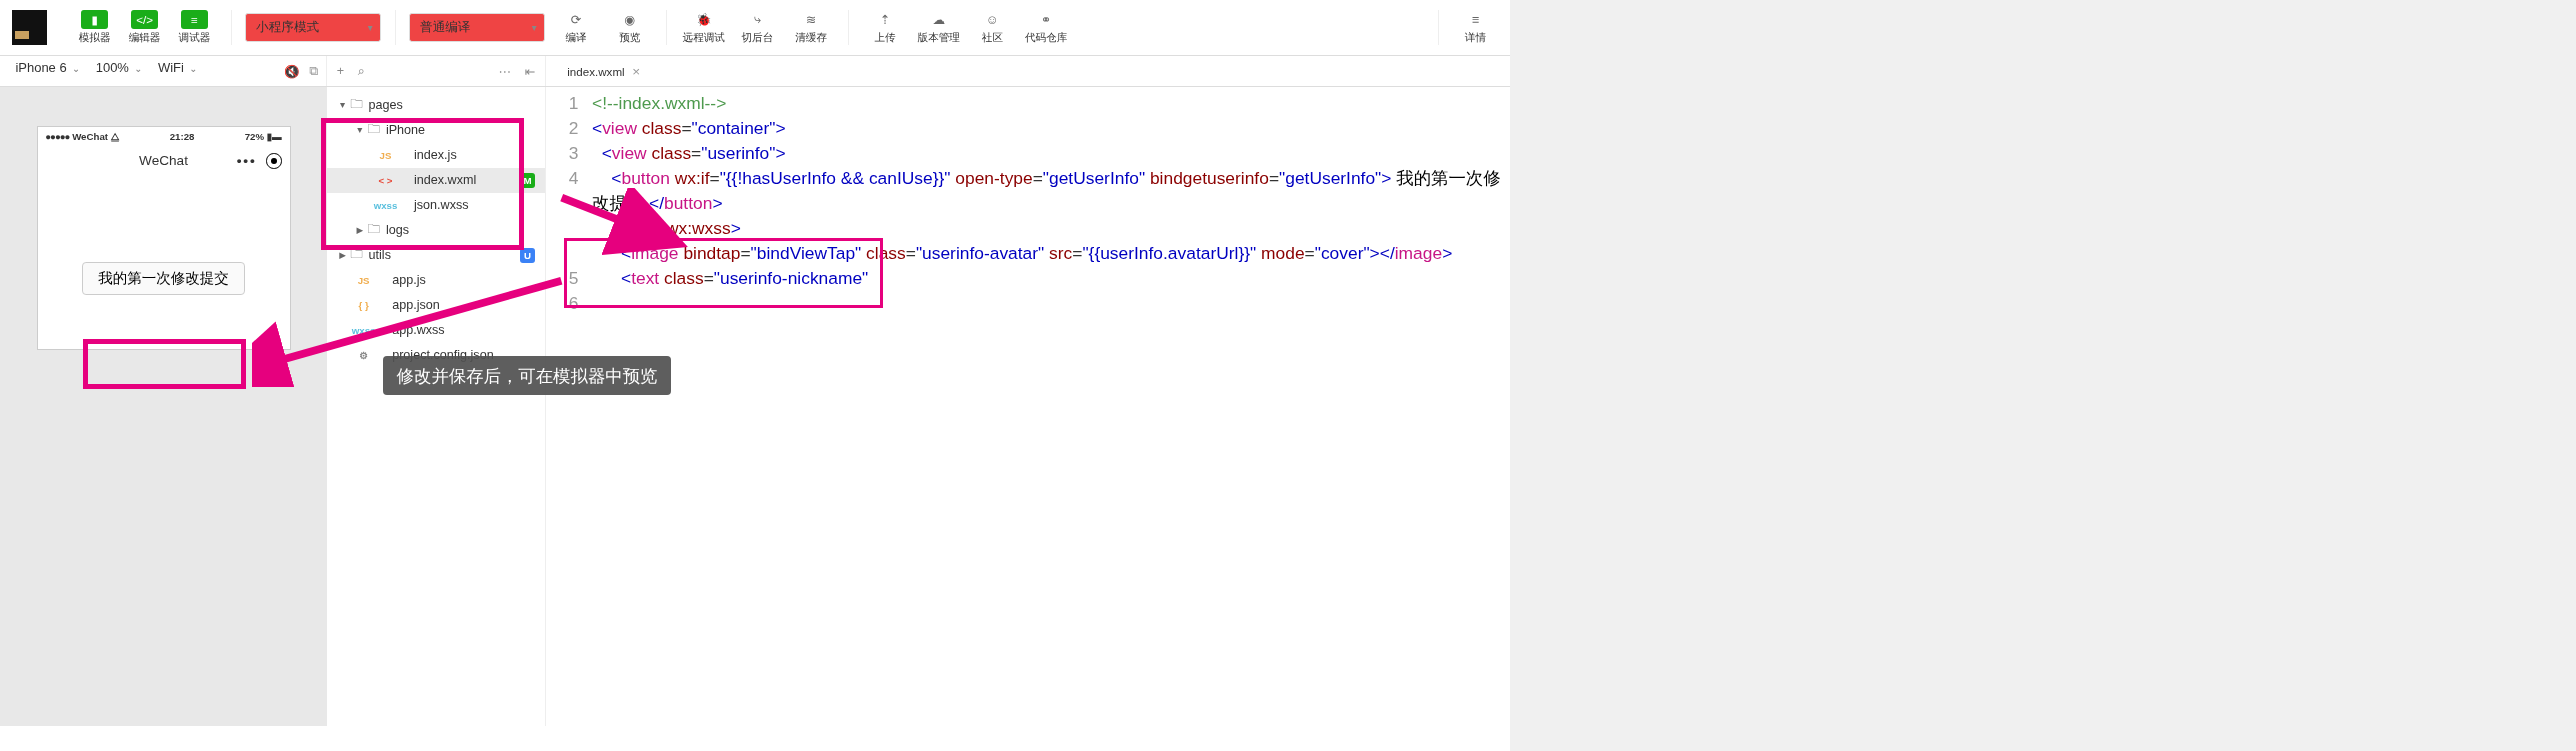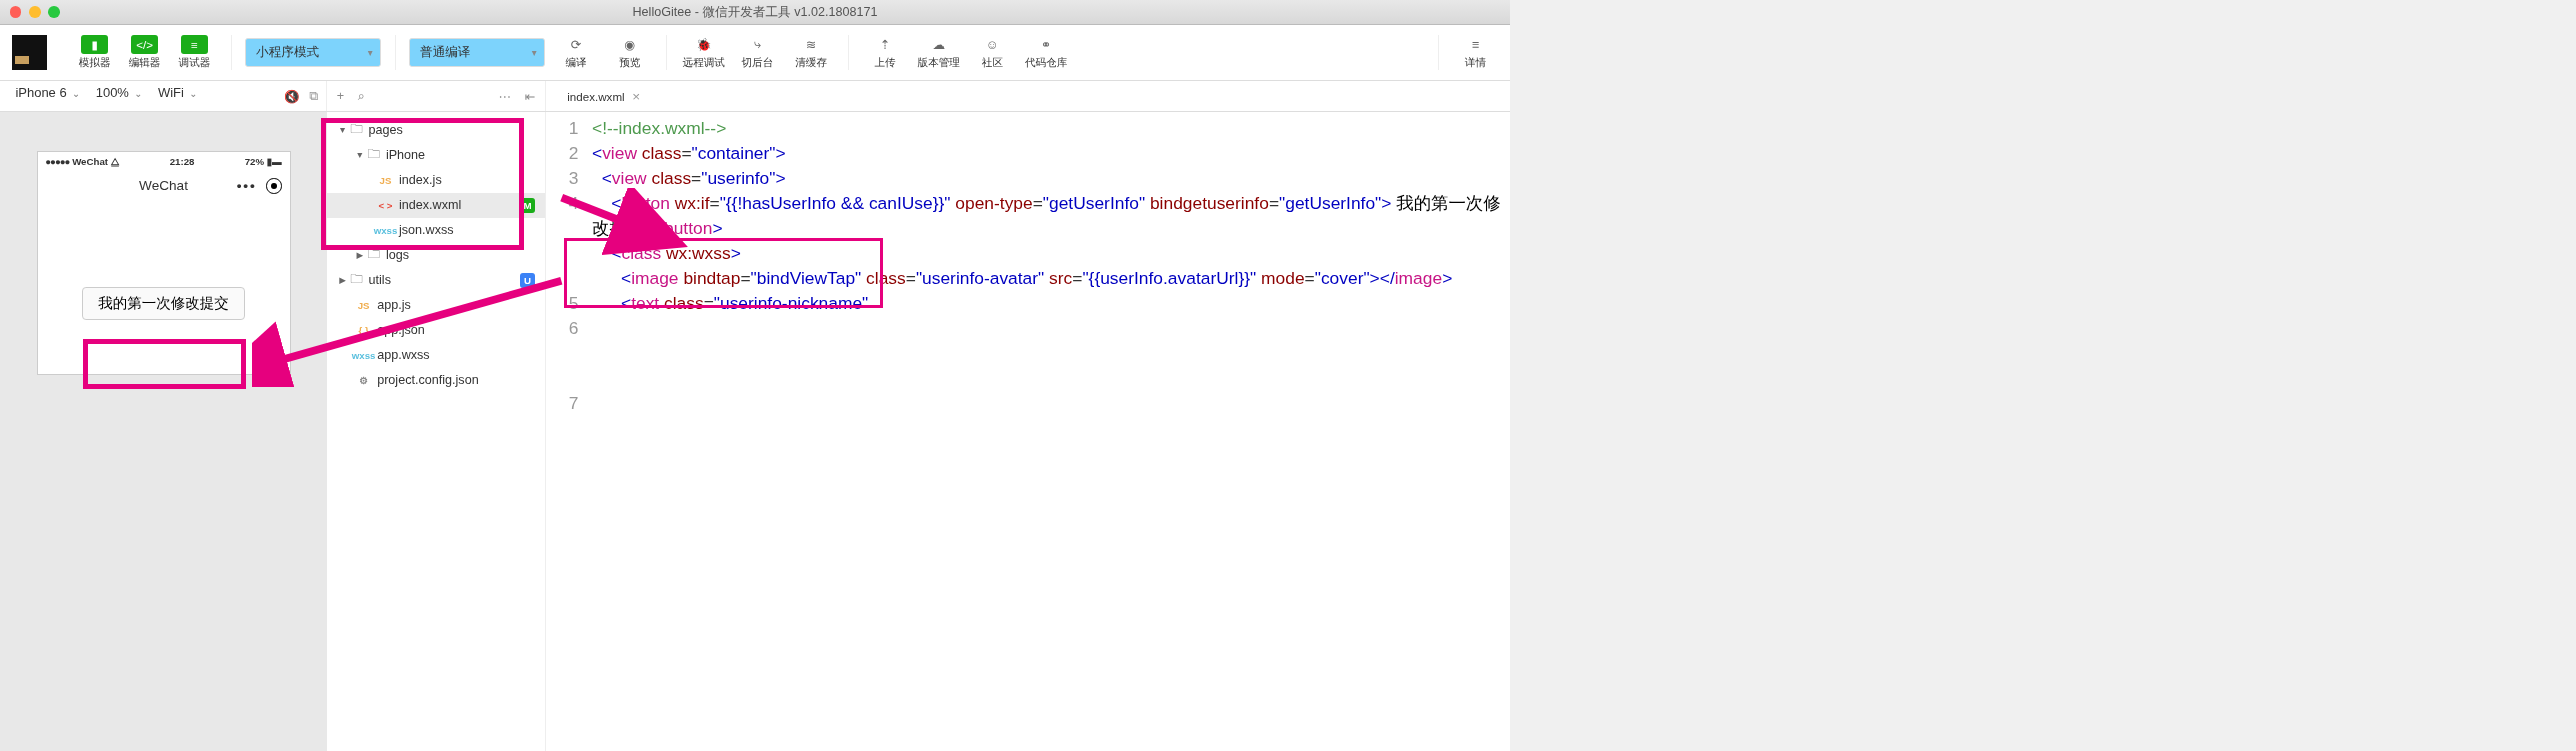--- a/index.html
+++ b/index.html
@@ -16,21 +16,21 @@
 
 
 .toolbar { height: 56px; background: #fff; border-bottom: 1px solid #ddd; display: flex; align-items: center; padding: 0 11.6px; gap: 7.7px; }
 .avatar { width: 35px; height: 35px; background: #111; position: relative; }
 .avatar::after { content: ""; position: absolute; left: 3.9px; top: 21px; width: 13.6px; height: 7.7px; background: #c8a060; }
 .tool-group { display: flex; gap: 3.9px; }
 .tool-btn { display: flex; flex-direction: column; align-items: center; justify-content: center; min-width: 46px; height: 46px; border-radius: 3.9px; cursor: pointer; }
 .tool-btn-green .tb-icon { width: 27px; height: 19.4px; background: #1aad19; border-radius: 2.9px; display: flex; align-items: center; justify-content: center; color: #fff; font-size: 11.6px; }
 .tool-btn-gray .tb-icon { width: 27px; height: 19.4px; display: flex; align-items: center; justify-content: center; color: #666; }
 .tb-label { font-size: 10.6px; color: #333; margin-top: 1.9px; }
-.dropdown { height: 29px; border: 1px solid #ddd; border-radius: 2.9px; padding: 0 23px 0 9.7px; display: flex; align-items: center; font-size: 12.6px; color: #333; position: relative; background: #7dd3fc; min-width: 136px; cursor: pointer; }
+.dropdown { height: 29px; border: 1px solid #ddd; border-radius: 2.9px; padding: 0 23px 0 9.7px; display: flex; align-items: center; font-size: 12.6px; color: #333; position: relative; background: #ef4444; min-width: 136px; cursor: pointer; }
 .dropdown::after { content: "▾"; position: absolute; right: 7.7px; color: #888; font-size: 9.7px; }
 .vsep { width: 1px; height: 35px; background: #eee; margin: 0 5.8px; }
 .spacer { flex: 1; }
 
 
 .subbar { height: 31px; background: #fff; border-bottom: 1px solid #ddd; display: flex; }
 .sub-left { display: flex; align-items: center; padding: 0 7.7px; gap: 3.9px; width: 327px; border-right: 1px solid #eee; }
 .sub-select { height: 23px; border: none; padding: 0 17.4px 0 7.7px; font-size: 13px; color: #333; position: relative; cursor: pointer; }
 .sub-select::after { content: "⌄"; position: absolute; right: 3.9px; top: 3.9px; color: #888; font-size: 9.7px; }
 .sub-icons { margin-left: auto; display: flex; gap: 9.7px; color: #999; }
@@ -60,21 +60,21 @@
 .pink-box-1 { position: absolute; border: 5.8px solid #e6007e; pointer-events: none; }
 
 
 .tree-panel { width: 219px; background: #fff; border-right: 1px solid #eee; padding-top: 5.8px; font-size: 12.6px; color: #333; position: relative; }
 .tree-item { display: flex; align-items: center; height: 25px; padding-left: 9.7px; cursor: pointer; }
 .tree-item.selected { background: #eaeaea; }
 .tree-indent-1 { padding-left: 27px; }
 .tree-indent-2 { padding-left: 45px; }
 .caret { width: 11.6px; text-align: center; color: #666; font-size: 8.7px; margin-right: 1.9px; }
 .folder-icon { margin-right: 5.8px; color: #666; }
-.file-icon { width: 27px; font-size: 9.7px; font-weight: bold; margin-right: 0; text-align: center; }
+.file-icon { width: 27px; font-size: 9.7px; font-weight: bold; margin-right: 15px; text-align: center; }
 .js-icon { color: #f0ad4e; }
 .wxml-icon { color: #e74c3c; }
 .wxss-icon { color: #5bc0de; }
 .json-icon { color: #f0ad4e; }
 .gear-icon { color: #888; }
 .badge { margin-left: auto; margin-right: 9.7px; width: 15.5px; height: 15.5px; border-radius: 2.9px; color: #fff; font-size: 9.7px; display: flex; align-items: center; justify-content: center; font-weight: bold; }
 .badge-m { background: #1aad19; }
 .badge-u { background: #3b82f6; }
 .pink-box-2 { position: absolute; border: 5.8px solid #e6007e; pointer-events: none; }
 
@@ -97,28 +97,20 @@
 .arrow-svg { position: absolute; z-index: 90; pointer-events: none; }
 
 html, body { height: 100%; }
 .app { height: 751px; width: 1510px; position: relative; background: #fff; }
 </style>
 </head>
 <body>
 
 <div class="app">
 
-<div class="titlebar">
-  <div class="traffic-lights">
-    <div class="tl tl-red"></div>
-    <div class="tl tl-yellow"></div>
-    <div class="tl tl-green"></div>
-  </div>
-  <div class="title-text">HelloGitee - 微信开发者工具 v1.02.1808171</div>
-</div>
 
 <div class="toolbar">
   <div class="avatar"></div>
   <div style="width:9.7px"></div>
   <div class="tool-group">
     <div class="tool-btn tool-btn-green">
       <div class="tb-icon">▮</div>
       <div class="tb-label">模拟器</div>
     </div>
     <div class="tool-btn tool-btn-green">
@@ -312,15 +304,16 @@
 </svg>
 <svg class="arrow-svg" style="left:552px; top:188px; width:136px; height:68px;" viewBox="0 0 140 70" width="136" height="68">
   <defs>
         <marker id="ah2" markerWidth="10" markerHeight="10" refX="8" refY="5" orient="auto">
           <path d="M0,0 L10,5 L0,10 Z" fill="#e6007e"></path>
         </marker>
       </defs>
   <line x1="10" y1="10" x2="125" y2="55" stroke="#e6007e" stroke-width="8" marker-end="url(#ah2)"></line>
 </svg>
 
+<div class="tooltip" style="left:383px; top:356px;">修改并保存后，可在模拟器中预览</div>
 
 </div>
 
 
 </body></html>

